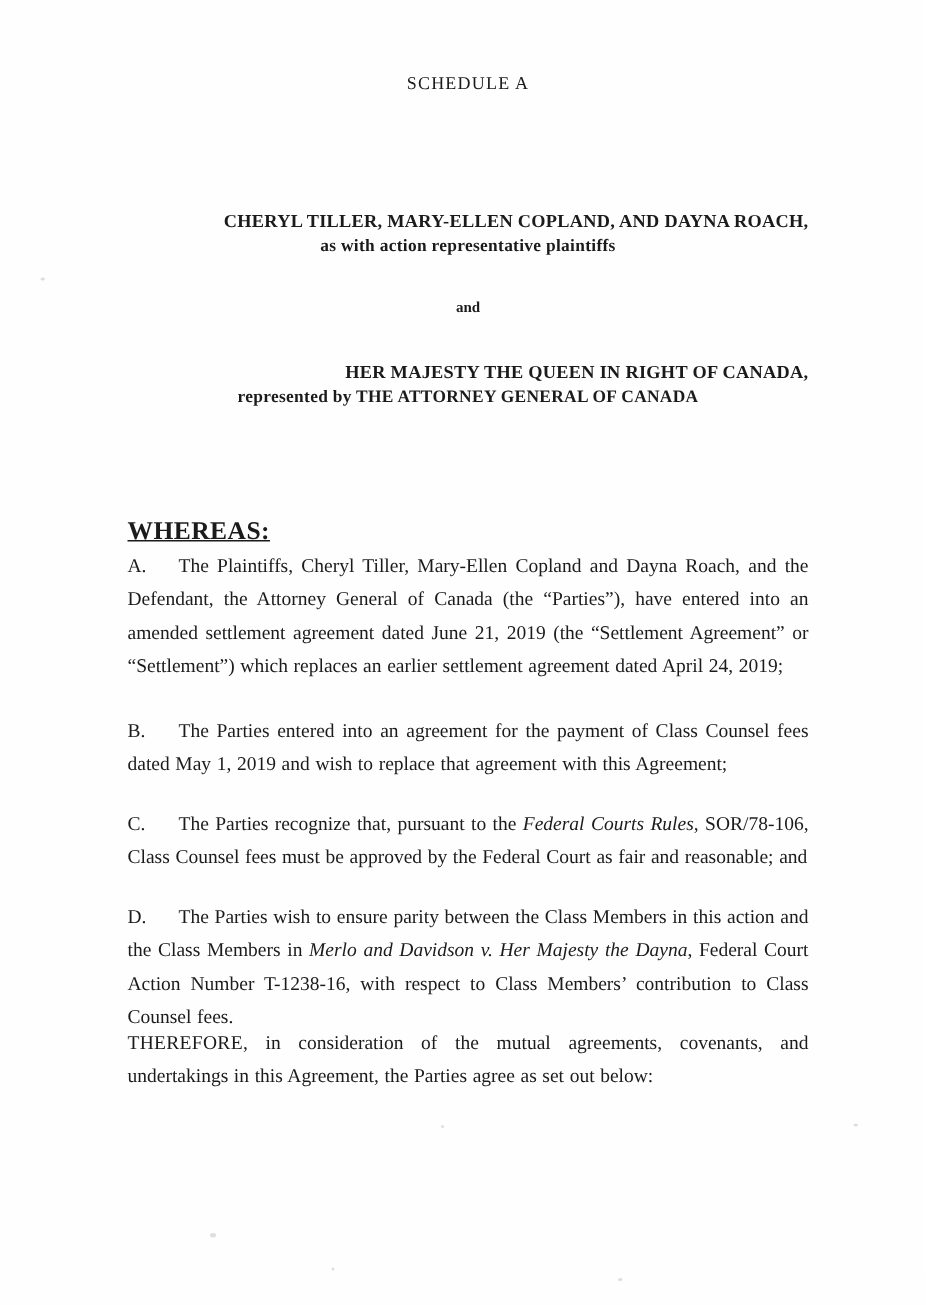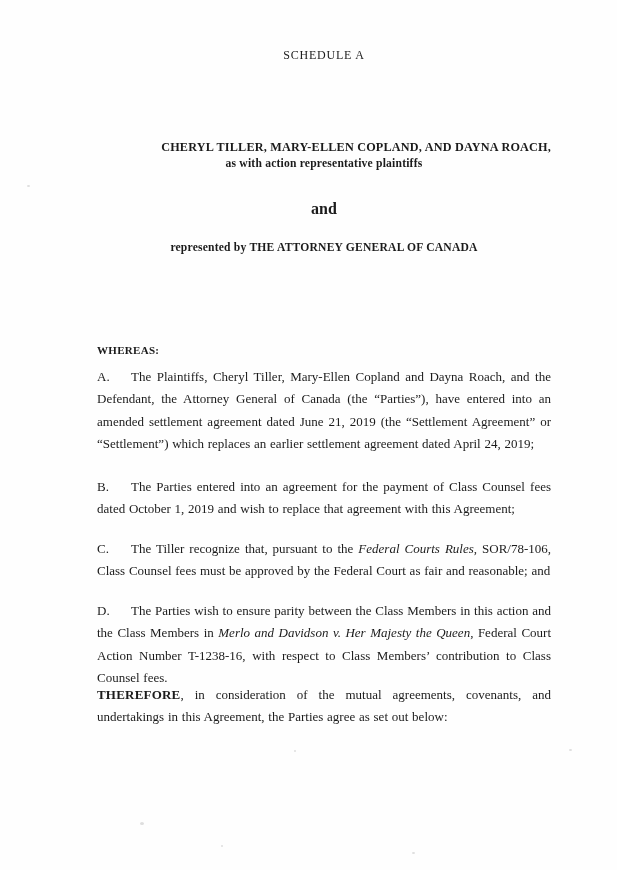--- a/index.html
+++ b/index.html
@@ -10,21 +10,21 @@
   .page {
     position: relative;
     width: 617px;
     height: 870px;
     background: #fefefe;
     overflow: hidden;
     font-family: "Liberation Serif", "DejaVu Serif", serif;
     color: #1b1b1b;
   }
   
-  .abs { position: absolute; left: 97px; width: 454px; }
+  .abs { position: absolute; left: 85px; width: 454px; }
 
   .doc-title {
     top: 48px;
     text-align: center;
     font-size: 12px;
     letter-spacing: 0.8px;
     font-weight: normal;
   }
   .party-line-1 {
     text-align: right;
@@ -39,51 +39,52 @@
     font-size: 11.6px;
     letter-spacing: 0.2px;
     white-space: nowrap;
   }
   .plaintiffs-block { top: 140px; }
   .plaintiffs-block .party-line-1 { margin-bottom: 2px; }
   .and-separator {
     top: 200px;
     text-align: center;
     font-weight: bold;
-    font-size: 16px;
+    font-size: 10px;
   }
   .defendant-block { top: 241px; }
   .defendant-block .party-line-1 { margin-bottom: 2px; }
 
   .whereas-heading {
     top: 344px;
     font-weight: bold;
-    font-size: 11px;
+    font-size: 17px;
     letter-spacing: 0.3px;
+    text-decoration: underline;
   }
 
   .recital, .therefore-para {
     font-size: 13px;
     line-height: 22.4px;
     text-align: justify;
     word-spacing: 0.5px;
   }
   .recital-label {
     display: inline-block;
     width: 34px;
     font-style: normal;
   }
   .recital-a { top: 366px; }
   .recital-b { top: 476px; }
   .recital-c { top: 538px; }
   .recital-d { top: 600px; }
   .therefore-para { top: 684px; }
 
   .recital i { }
-  .therefore-para b { font-weight: bold; letter-spacing: 0.2px; }
+  .therefore-para b { font-weight: normal; letter-spacing: 0.2px; }
 
   
   .speck {
     position: absolute;
     background: #b9b9b9;
     opacity: 0.45;
     border-radius: 50%;
   }
   .speck-1 { left: 140px; top: 822px; width: 4px; height: 3px; }
   .speck-2 { left: 412px; top: 852px; width: 3px; height: 2px; }
@@ -100,32 +101,33 @@
   <div class="abs doc-title">SCHEDULE A</div>
 
   <div class="abs plaintiffs-block">
     <div class="party-line-1">CHERYL TILLER, MARY-ELLEN COPLAND, AND DAYNA ROACH,</div>
     <div class="party-line-2">as with action representative plaintiffs</div>
   </div>
 
   <div class="abs and-separator">and</div>
 
   <div class="abs defendant-block">
+    <div class="party-line-1">HER MAJESTY THE QUEEN IN RIGHT OF CANADA,</div>
     <div class="party-line-2">represented by THE ATTORNEY GENERAL OF CANADA</div>
   </div>
 
   <div class="abs whereas-heading">WHEREAS:</div>
 
   <div class="abs recital recital-a"><span class="recital-label">A.</span><span>The Plaintiffs, Cheryl Tiller, Mary-Ellen Copland and Dayna Roach, and the Defendant, the Attorney General of Canada (the “Parties”), have entered into an amended settlement agreement dated June 21, 2019 (the “Settlement Agreement” or “Settlement”) which replaces an earlier settlement agreement dated April 24, 2019;</span></div>
 
-  <div class="abs recital recital-b"><span class="recital-label">B.</span><span>The Parties entered into an agreement for the payment of Class Counsel fees dated October 1, 2019 and wish to replace that agreement with this Agreement;</span></div>
+  <div class="abs recital recital-b"><span class="recital-label">B.</span><span>The Parties entered into an agreement for the payment of Class Counsel fees dated May 1, 2019 and wish to replace that agreement with this Agreement;</span></div>
 
-  <div class="abs recital recital-c"><span class="recital-label">C.</span><span>The Tiller recognize that, pursuant to the </span><i>Federal Courts Rules</i><span>, SOR/78-106, Class Counsel fees must be approved by the Federal Court as fair and reasonable; and</span></div>
+  <div class="abs recital recital-c"><span class="recital-label">C.</span><span>The Parties recognize that, pursuant to the </span><i>Federal Courts Rules</i><span>, SOR/78-106, Class Counsel fees must be approved by the Federal Court as fair and reasonable; and</span></div>
 
-  <div class="abs recital recital-d"><span class="recital-label">D.</span><span>The Parties wish to ensure parity between the Class Members in this action and the Class Members in </span><i>Merlo and Davidson v. Her Majesty the Queen</i><span>, Federal Court Action Number T-1238-16, with respect to Class Members’ contribution to Class Counsel fees.</span></div>
+  <div class="abs recital recital-d"><span class="recital-label">D.</span><span>The Parties wish to ensure parity between the Class Members in this action and the Class Members in </span><i>Merlo and Davidson v. Her Majesty the Dayna</i><span>, Federal Court Action Number T-1238-16, with respect to Class Members’ contribution to Class Counsel fees.</span></div>
 
   <div class="abs therefore-para"><b>THEREFORE</b><span>, in consideration of the mutual agreements, covenants, and undertakings in this Agreement, the Parties agree as set out below:</span></div>
 
   <div class="speck speck-1"></div>
   <div class="speck speck-2"></div>
   <div class="speck speck-3"></div>
   <div class="speck speck-4"></div>
   <div class="speck speck-5"></div>
   <div class="speck speck-6"></div>
 

